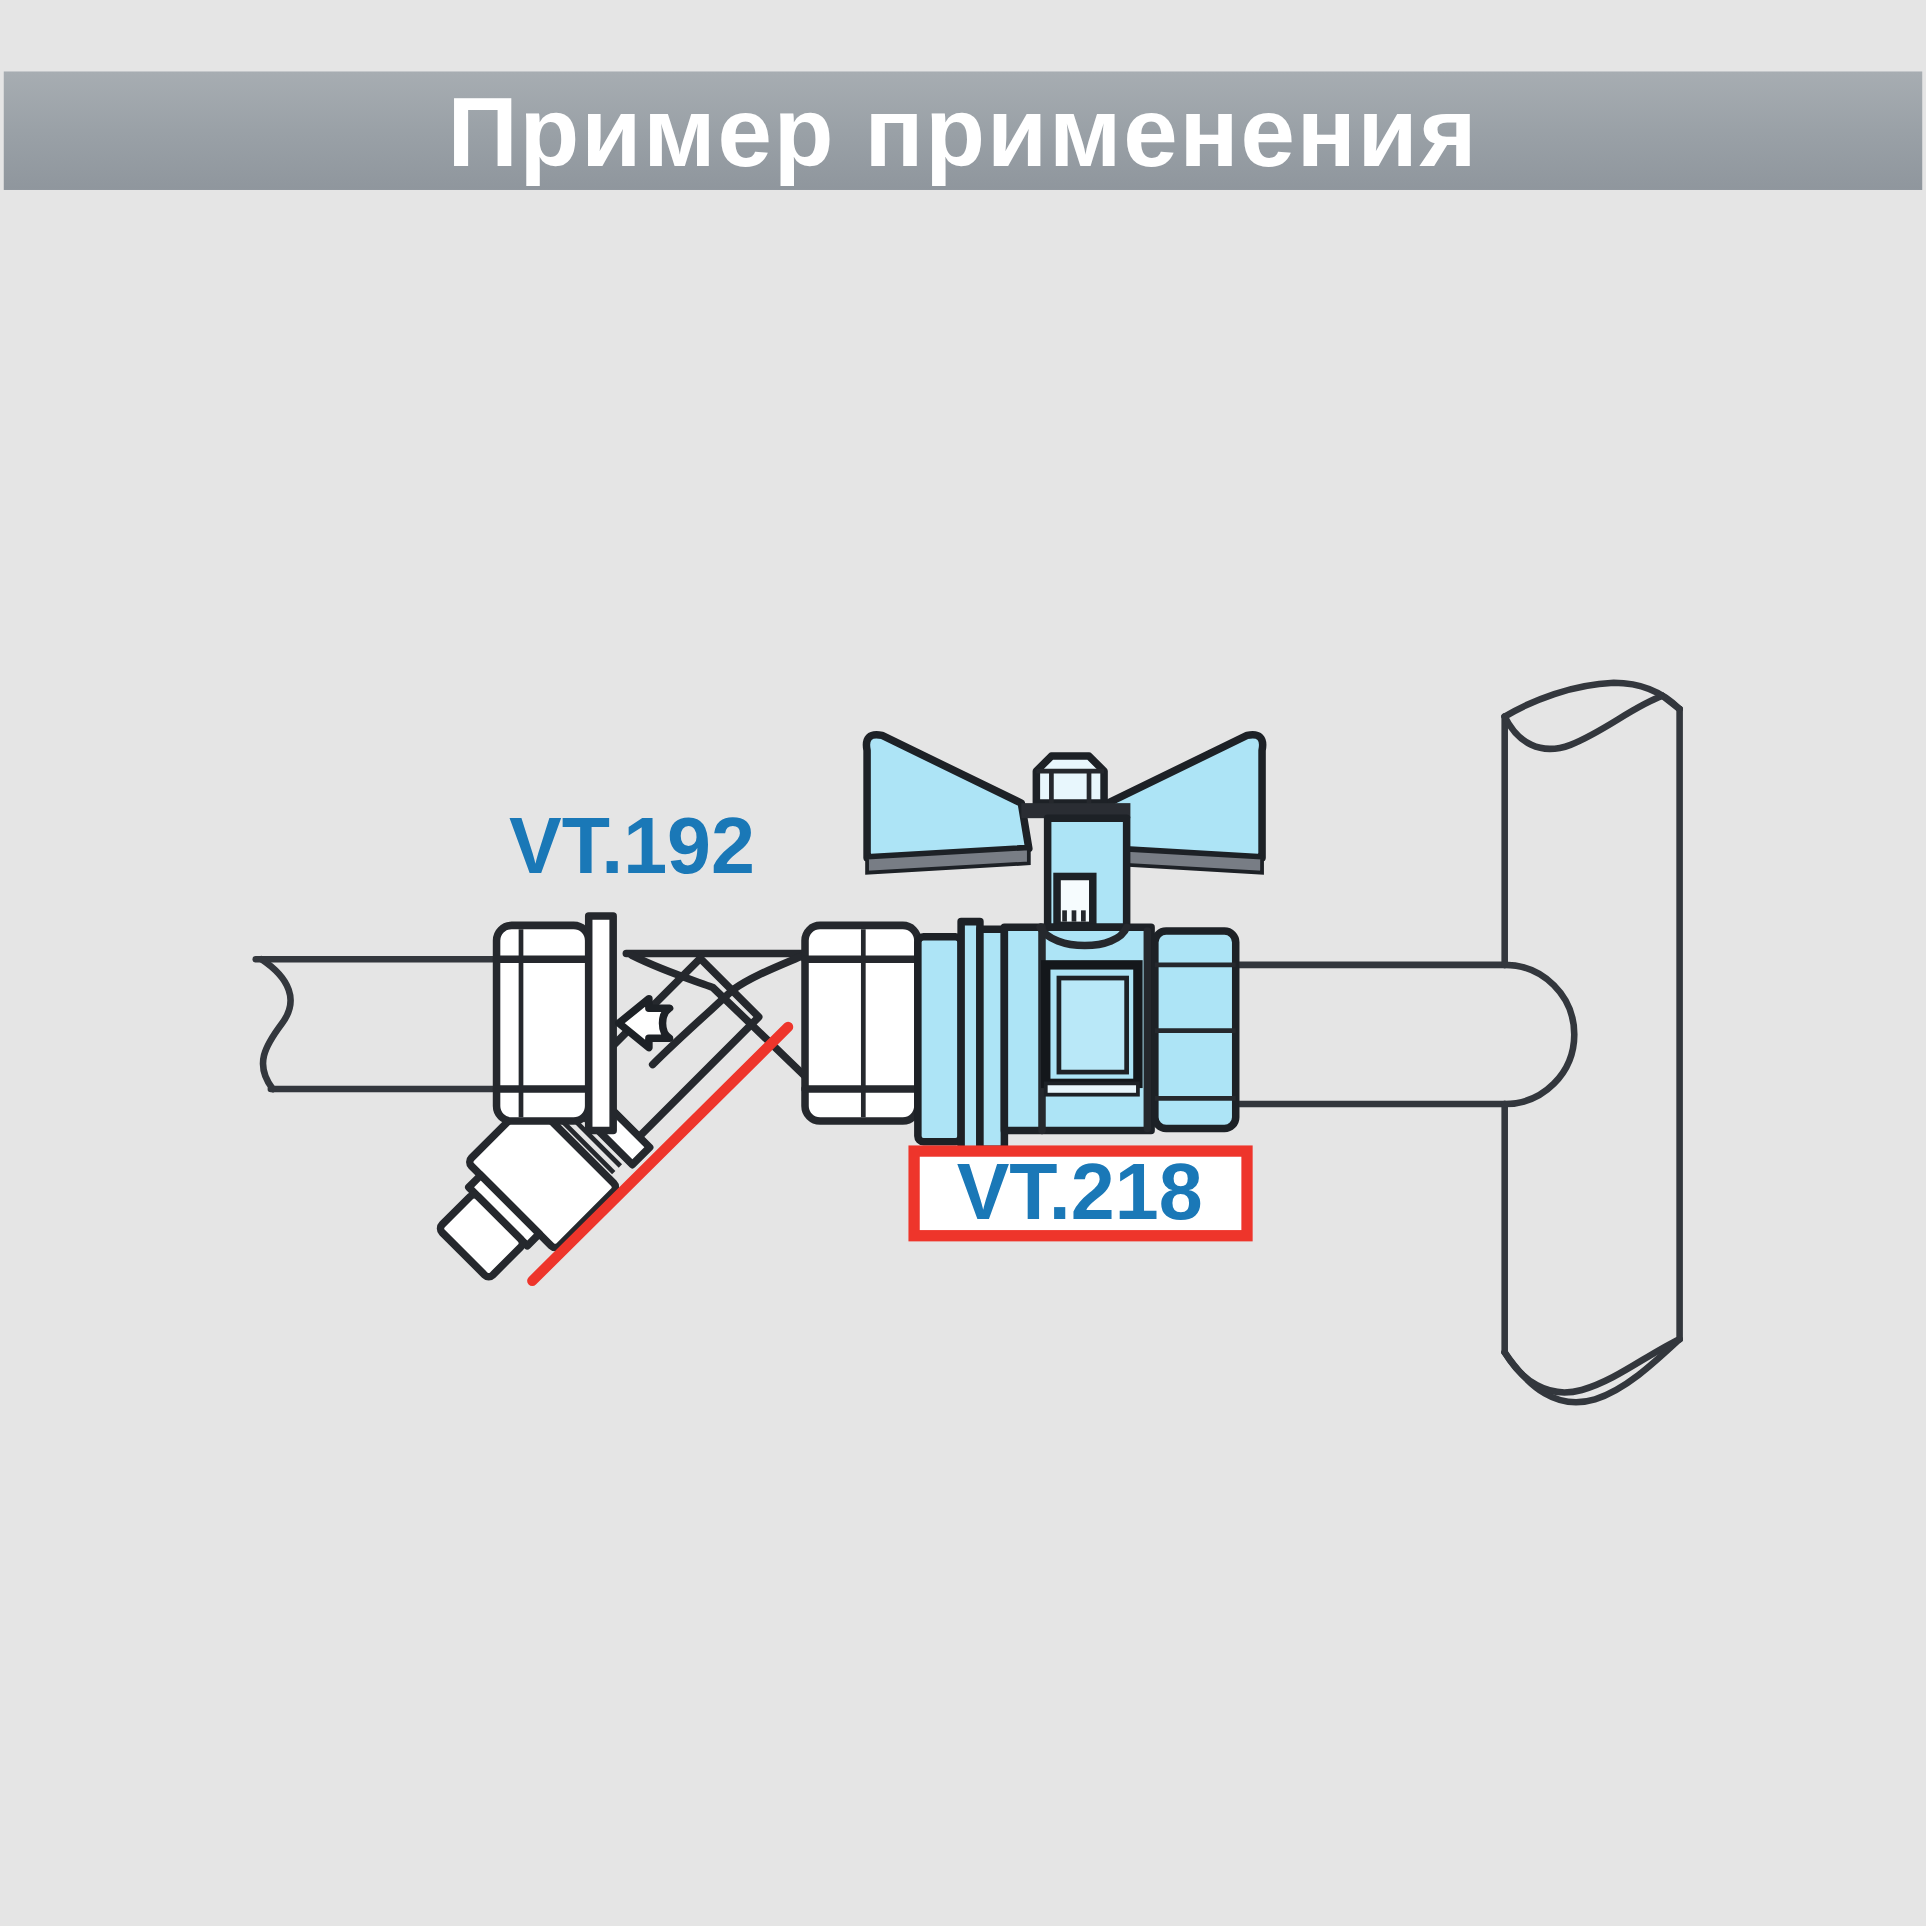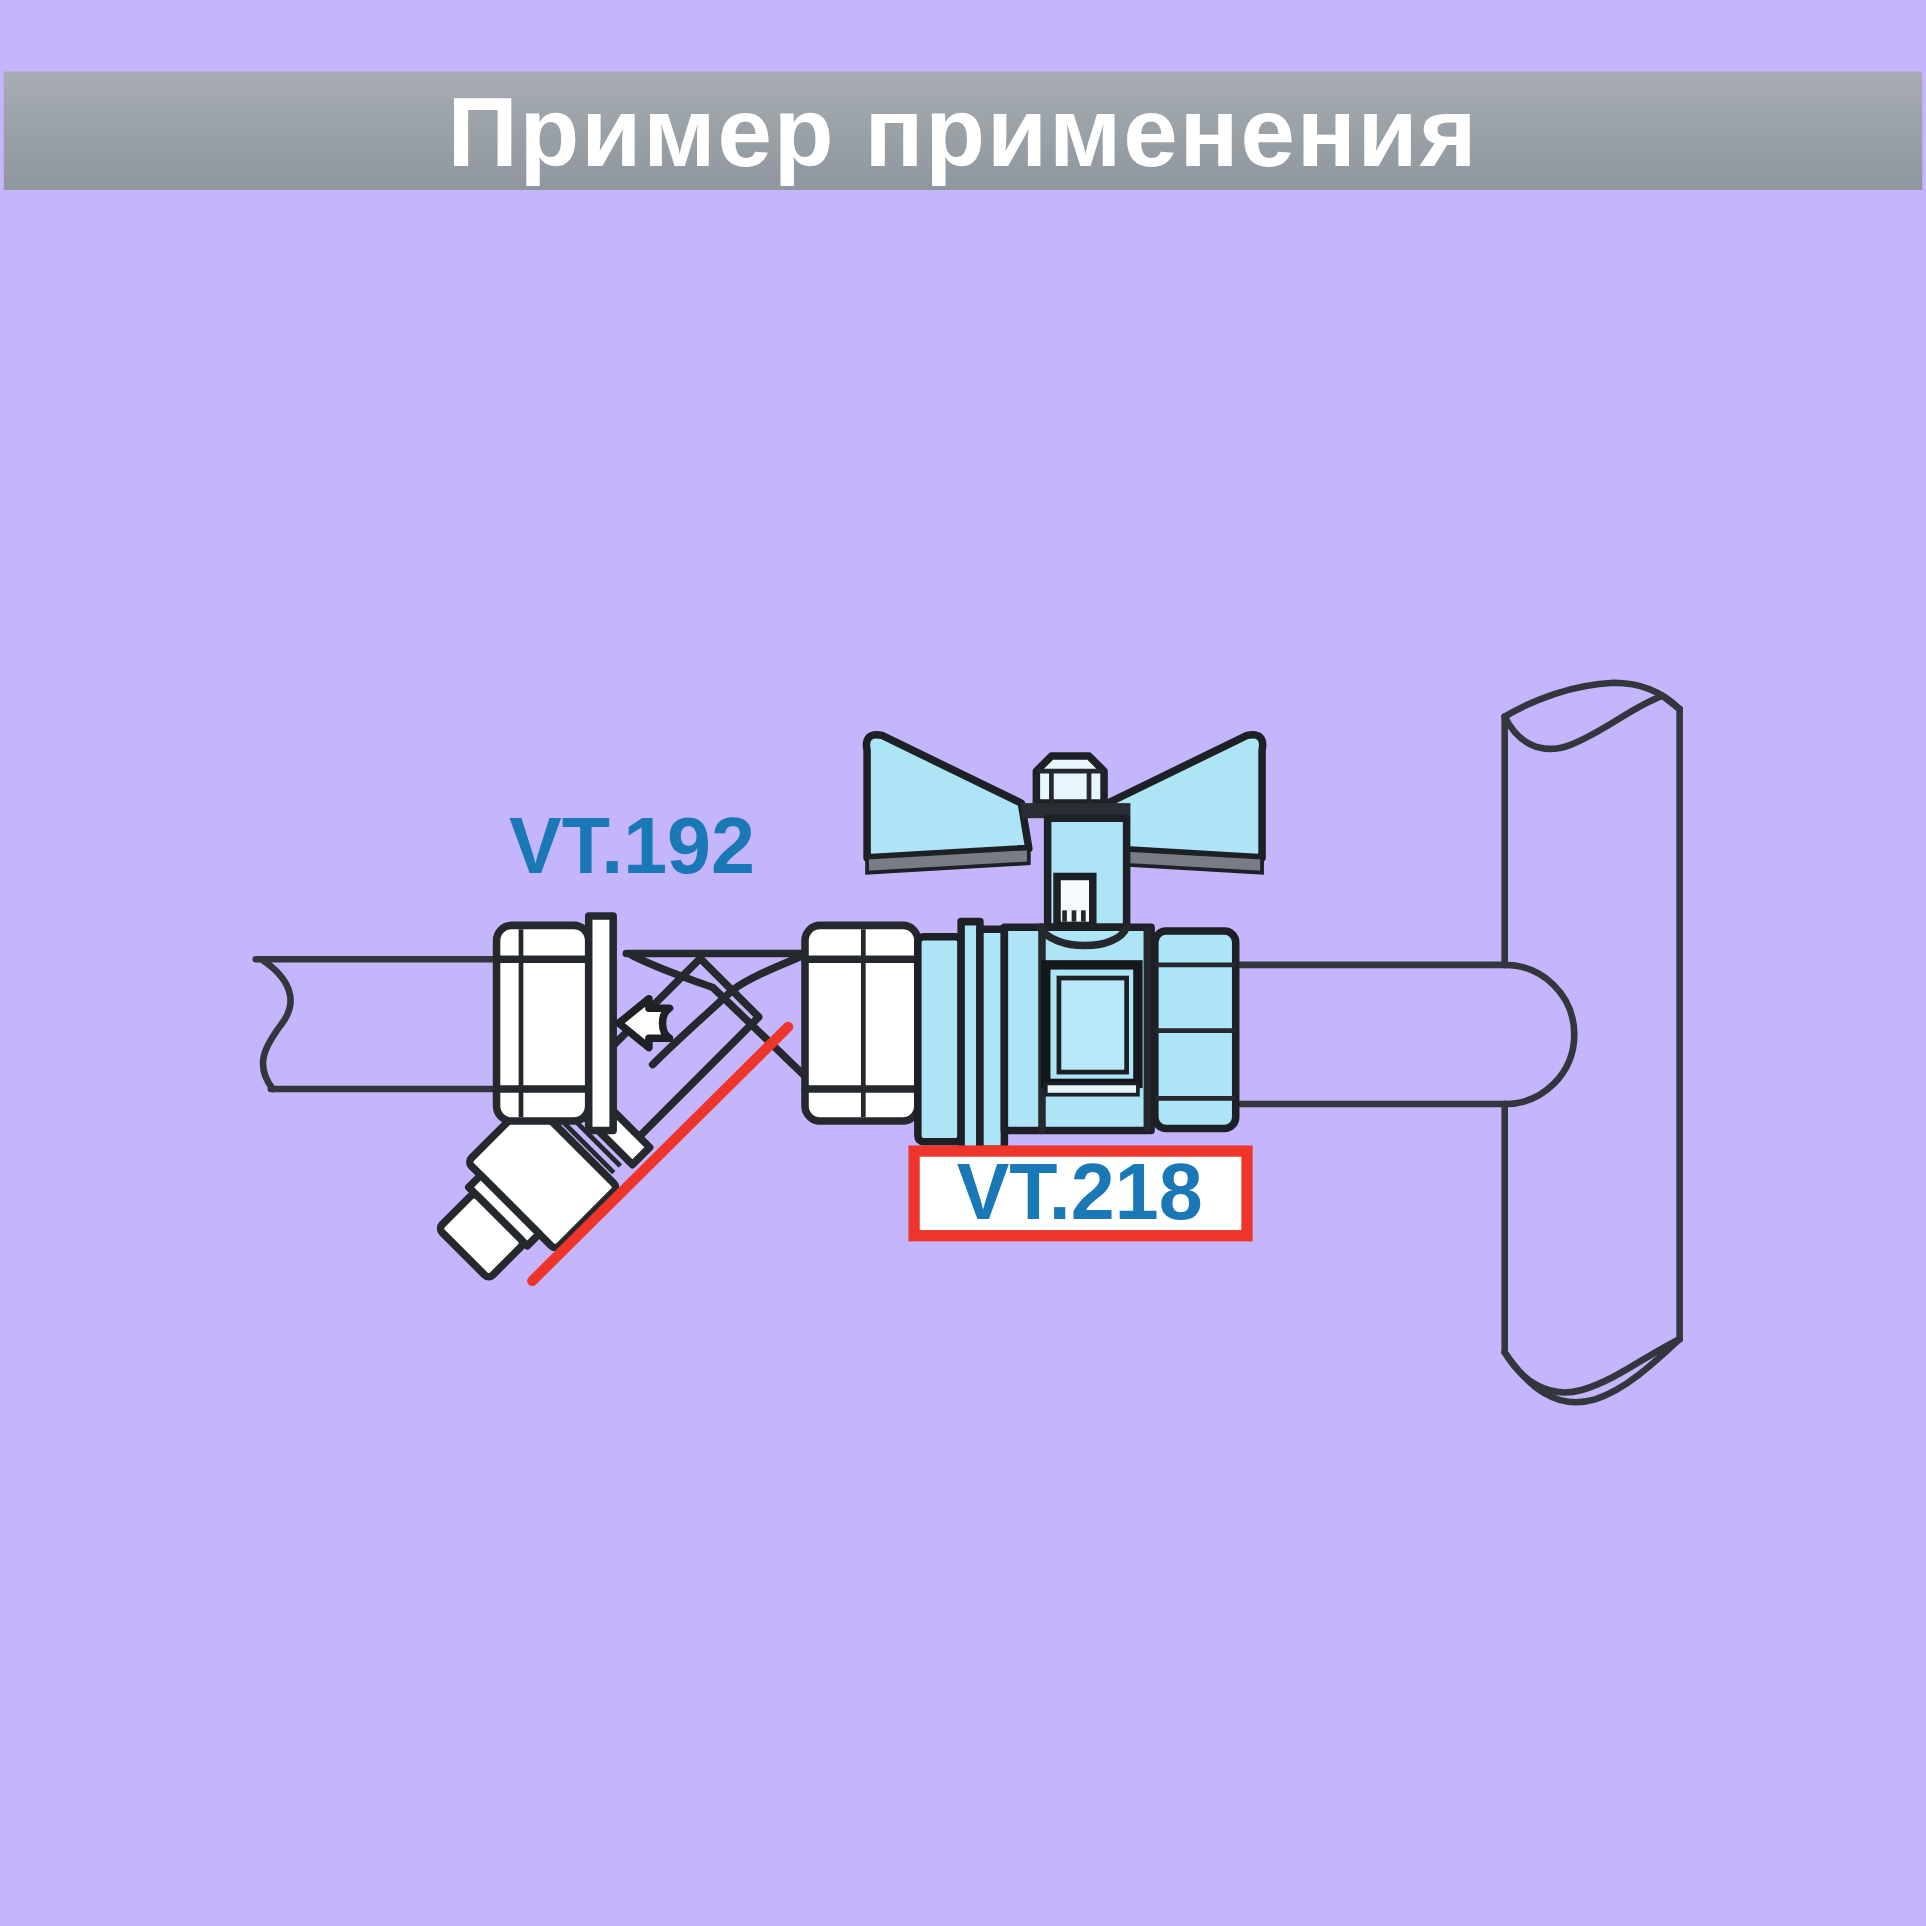--- a/index.html
+++ b/index.html
@@ -1,17 +1,17 @@
 <!DOCTYPE html>
 <html style="font-size:7.5px"><head>
 <meta charset="utf-8">
 <style>
   html,body{margin:0;padding:0;background:#ffffff;width:100%;height:100%;}
   body{display:flex;align-items:flex-start;justify-content:center;}
-  #stage{position:relative;width:100vmin;height:100vmin;background:#c4b5fd;overflow:hidden;
+  #stage{position:relative;width:100vmin;height:100vmin;background:#e5e5e5;overflow:hidden;
          font-family:"Liberation Sans","DejaVu Sans",sans-serif;}
   #stage svg{position:absolute;inset:0;width:100%;height:100%;display:block;}
   .title-text{font-family:"Liberation Sans","DejaVu Sans",sans-serif;font-weight:bold;
               font-size:52px;letter-spacing:1px;fill:#ffffff;}
   .part-label{font-family:"Liberation Sans","DejaVu Sans",sans-serif;font-weight:bold;
               font-size:42px;fill:#1a78b7;}
   .outline{stroke:#25282d;stroke-width:4;fill:none;stroke-linecap:round;stroke-linejoin:round;}
   .pipe-line{stroke:#33373d;stroke-width:3.5;fill:none;stroke-linecap:round;}
   .white-part{fill:#ffffff;stroke:#25282d;stroke-width:4;stroke-linejoin:round;}
   .cyan-part{fill:#ade4f6;stroke:#1d2126;stroke-width:4;stroke-linejoin:round;}

